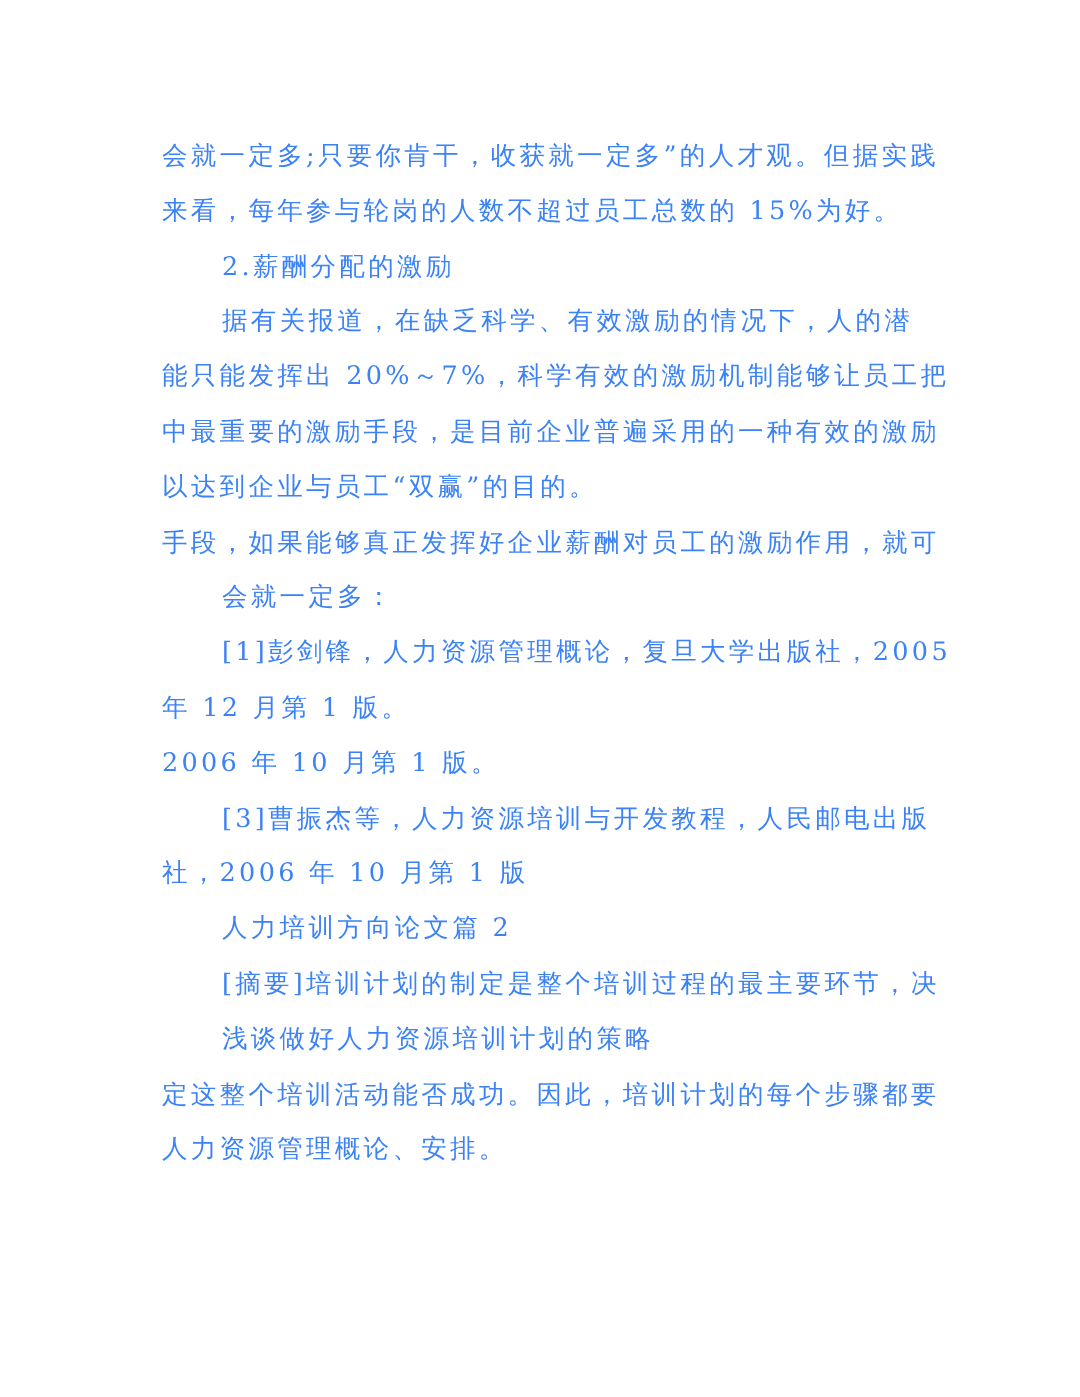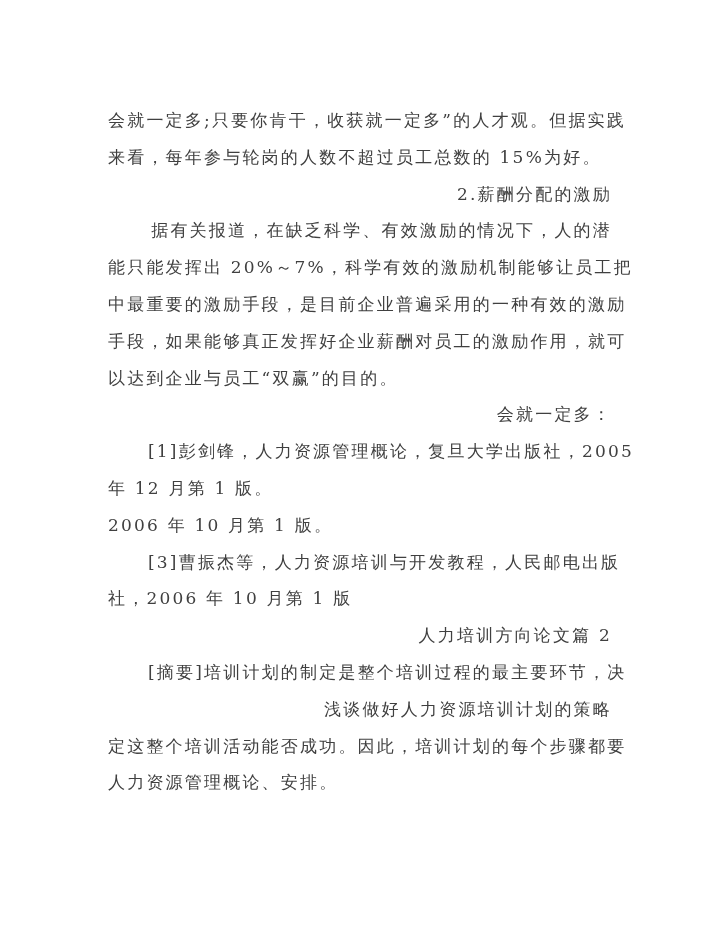--- a/index.html
+++ b/index.html
@@ -9,49 +9,48 @@
     }
     body {
       width: 720px;
       height: 931px;
       position: relative;
       overflow: hidden;
     }
     .page {
       position: absolute;
       left: 108px;
-      top: 102px;
+      top: 86px;
       width: 504px;
       font-family: "DejaVu Serif", "Liberation Serif", serif;
       font-size: 17px;
-      color: #404040;
+      color: #3b82f6;
     }
     .line {
       height: 36.8px;
       line-height: 36.8px;
       white-space: nowrap;
       letter-spacing: 2.2px;
     }
     .indent {
       padding-left: 40px;
-      text-align: right;
     }
   </style>
 </head>
 <body>
 
 <div class="page">
   <div class="line">会就一定多;只要你肯干，收获就一定多”的人才观。但据实践</div>
   <div class="line">来看，每年参与轮岗的人数不超过员工总数的 15%为好。</div>
   <div class="line indent">2.薪酬分配的激励</div>
   <div class="line indent">据有关报道，在缺乏科学、有效激励的情况下，人的潜</div>
   <div class="line">能只能发挥出 20%～7%，科学有效的激励机制能够让员工把</div>
   <div class="line">中最重要的激励手段，是目前企业普遍采用的一种有效的激励</div>
+  <div class="line">以达到企业与员工“双赢”的目的。</div>
   <div class="line">手段，如果能够真正发挥好企业薪酬对员工的激励作用，就可</div>
-  <div class="line">以达到企业与员工“双赢”的目的。</div>
   <div class="line indent">会就一定多：</div>
   <div class="line indent">[1]彭剑锋，人力资源管理概论，复旦大学出版社，2005</div>
   <div class="line">年 12 月第 1 版。</div>
   <div class="line">2006 年 10 月第 1 版。</div>
   <div class="line indent">[3]曹振杰等，人力资源培训与开发教程，人民邮电出版</div>
   <div class="line">社，2006 年 10 月第 1 版</div>
   <div class="line indent">人力培训方向论文篇 2</div>
   <div class="line indent">[摘要]培训计划的制定是整个培训过程的最主要环节，决</div>
   <div class="line indent">浅谈做好人力资源培训计划的策略</div>
   <div class="line">定这整个培训活动能否成功。因此，培训计划的每个步骤都要</div>

